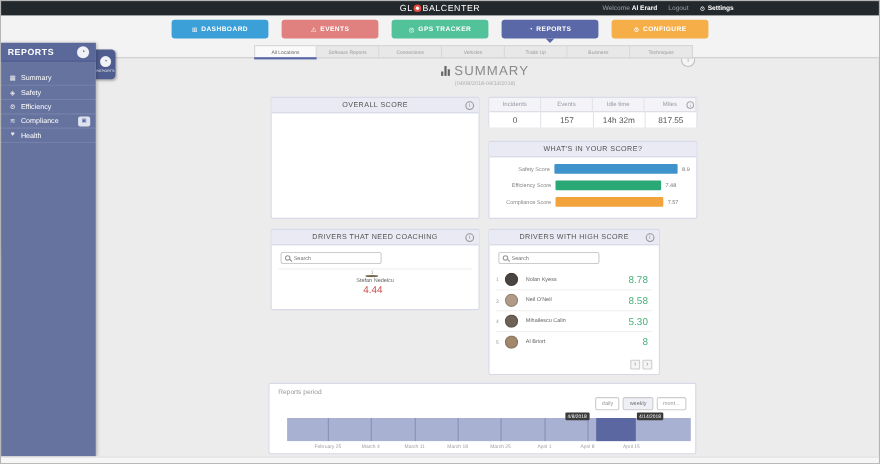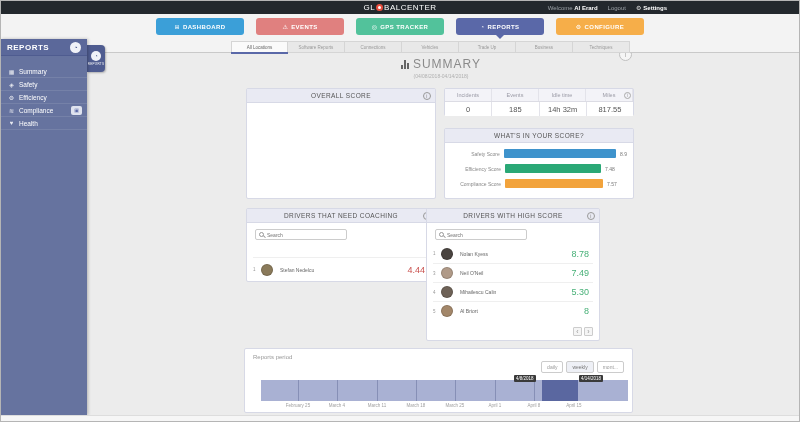--- a/index.html
+++ b/index.html
@@ -74,35 +74,35 @@
   .stats-row.vl .scell { color:#555; font-size:7.5px; }
   .stats-info { position:absolute; right:2px; top:3px; width:7px; height:7px; border:1px solid #aaa; border-radius:50%; color:#999; font-size:4.5px; line-height:6px; text-align:center; }
 
   .p-break { left:443px; top:127px; width:190px; height:71px; }
   .brow { display:flex; align-items:center; margin:6px 6px 0 4px; }
   .blabel { width:52px; text-align:right; font-size:5px; color:#888; margin-right:4px; }
   .hbar { height:9px; border-radius:1px; }
   .bval { font-size:5px; color:#777; margin-left:4px; }
 
   .p-coach { left:245px; top:207px; width:190px; height:74px; }
-  .p-high  { left:425px; top:207px; width:174px; height:133px; }
+  .p-high  { left:443px; top:207px; width:156px; height:133px; }
   .searchbox { position:relative; margin:6px 0 0 8px; width:92px; height:11px; border:1px solid #ccc; border-radius:2px; background:#fff; display:flex; align-items:center; }
   .mag { position:relative; width:5px; height:5px; margin:0 3px; }
   .mag::before { content:""; position:absolute; top:0; left:0; width:3px; height:3px; border:1px solid #999; border-radius:50%; }
   .mag::after { content:""; position:absolute; left:3.5px; top:3.5px; width:2.5px; height:1px; background:#999; transform:rotate(45deg); }
   .searchbox input { border:none; outline:none; flex:1; font-size:5px; color:#777; min-width:0; background:transparent; }
   .drow { position:relative; display:flex; align-items:center; height:19px; margin:0 6px; border-top:1px solid #efefef; }
   .drow:first-of-type { border-top:none; }
   .didx { width:8px; font-size:4.5px; color:#999; }
   .avatar { width:12px; height:12px; border-radius:50%; margin-right:7px; border:1px solid rgba(0,0,0,.15); }
   .dname { font-size:5px; color:#666; flex:1; }
   .dscore { font-size:9px; margin-right:4px; }
   .dscore.red { color:#c9504d; }
   .dscore.green { color:#47b077; }
-  .coach-row { height:24px; margin-top:17px; }
+  .coach-row { height:24px; margin-top:4px;flex-direction:column; }
   .rows-wrap { margin-top:4px; }
   .pager { position:absolute; right:6px; bottom:4px; display:flex; gap:2px; }
   .pgbtn { width:9px; height:9px; border:1px solid #ccc; background:#f5f5f5; border-radius:1px; color:#999; font-size:7px; line-height:7px; text-align:center; cursor:pointer; }
 
   
   .p-period { left:243px; top:347px; width:389px; height:65px; }
   .rp-label { position:absolute; top:5px; left:8px; font-size:6px; color:#999; }
   .rp-btns { position:absolute; top:12px; right:8px; display:flex; gap:3px; }
   .rpbtn { padding:2px 5px; border:1px solid #ccc; border-radius:2px; background:#fff; color:#999; font-size:5px; cursor:pointer; }
   .rpbtn.active { background:#eef0f6; color:#777; }
@@ -232,21 +232,21 @@
   <div class="panel p-stats">
     <div class="stats-row hd">
       <div class="scell">Incidents</div>
       <div class="scell">Events</div>
       <div class="scell">Idle time</div>
       <div class="scell">Miles</div>
       <span class="stats-info">i</span>
     </div>
     <div class="stats-row vl">
       <div class="scell">0</div>
-      <div class="scell">185</div>
+      <div class="scell">157</div>
       <div class="scell">14h 32m</div>
       <div class="scell">817.55</div>
     </div>
   </div>
 
   <div class="panel p-break">
     <div class="phead">
       <span>WHAT'S IN YOUR SCORE?</span>
     </div>
     <div class="brow">
@@ -296,21 +296,21 @@
       <div class="drow">
         <span class="didx">1</span>
         <span class="avatar" style="background:#4a4440"></span>
         <span class="dname">Nolan Kyess</span>
         <span class="dscore green">8.78</span>
       </div>
       <div class="drow">
         <span class="didx">3</span>
         <span class="avatar" style="background:#b09a88"></span>
         <span class="dname">Neil O'Neil</span>
-        <span class="dscore green">7.49</span>
+        <span class="dscore green">8.58</span>
       </div>
       <div class="drow">
         <span class="didx">4</span>
         <span class="avatar" style="background:#6e6257"></span>
         <span class="dname">Mihailescu Calin</span>
         <span class="dscore green">5.30</span>
       </div>
       <div class="drow">
         <span class="didx">5</span>
         <span class="avatar" style="background:#a3876a"></span>

